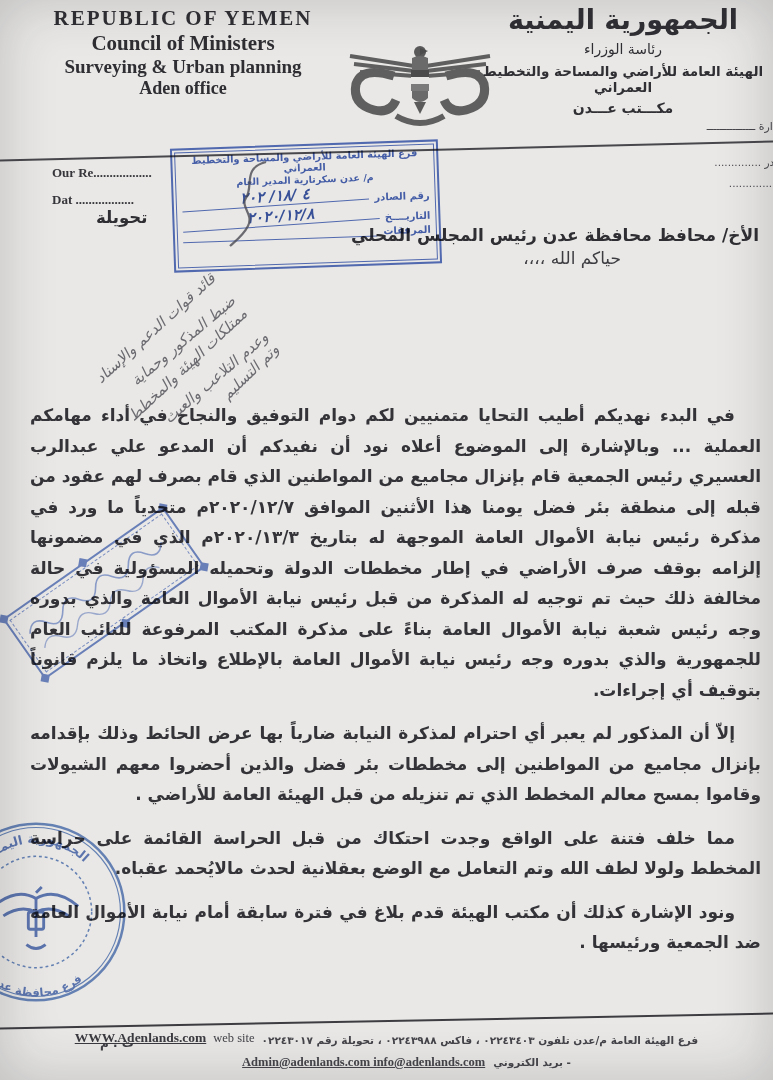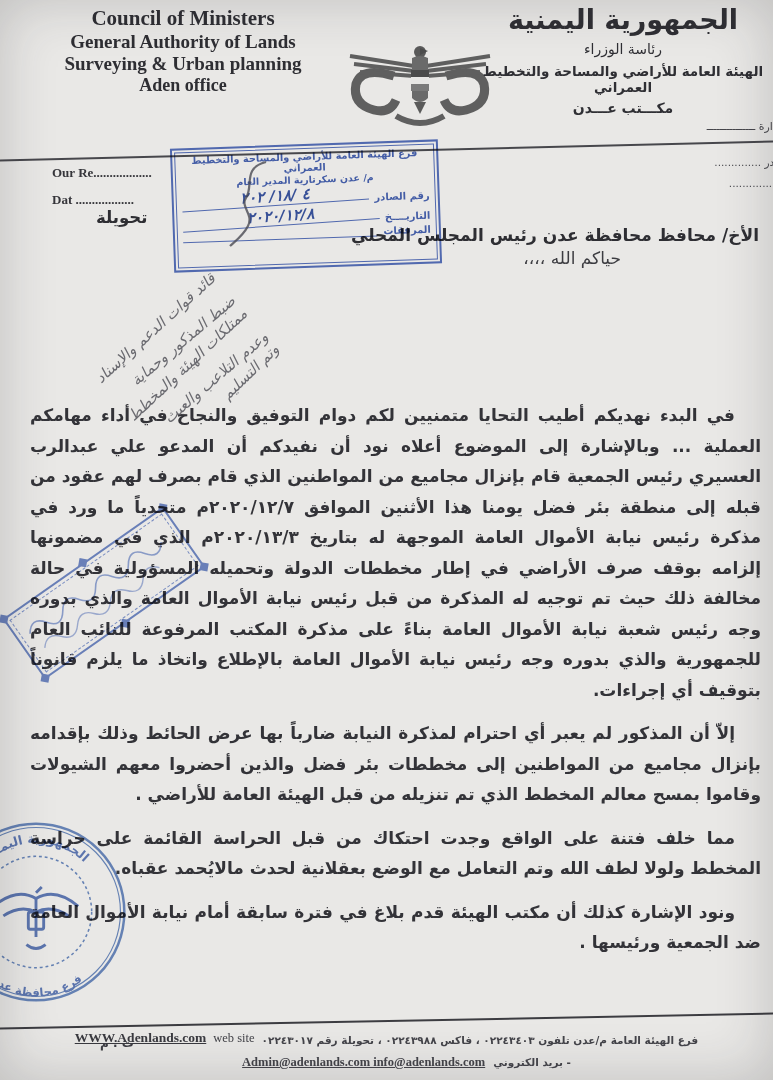--- a/index.html
+++ b/index.html
@@ -86,22 +86,22 @@
   .fline2 .em { font-family:"Liberation Serif",serif; font-weight:700; font-size:12.5px; text-decoration:underline;}
   .fline2 .el { direction:rtl; font-size:10.5px; font-weight:700;}
   .corner { left:100px; top:1036px; font-size:12px; font-weight:700; color:#3e3e44; direction:rtl;}
 </style>
 </head>
 <body>
 
 <div class="page">
 
   <div class="abs eng">
+    <div class="l0">REPUBLIC OF YEMEN</div>
     <div class="l1">Council of Ministers</div>
-    <div class="l2">General Authority of Lands</div>
     <div class="l3">Surveying &amp; Urban planning</div>
     <div class="l4">Aden office</div>
   </div>
 
   <svg class="abs" style="left:344px;top:36px;" width="152" height="98" viewBox="0 0 152 98">
     <g fill="none" stroke="#5f5f5f">
       <path d="M50,40 Q18,30 12,48 Q8,68 30,74 Q46,78 52,64" stroke-width="9"></path>
       <path d="M102,40 Q134,30 140,48 Q144,68 122,74 Q106,78 100,64" stroke-width="9"></path>
       <path d="M70,30 L6,20 M70,35 L10,28 M70,40 L16,36" stroke-width="4"></path>
       <path d="M82,30 L146,20 M82,35 L142,28 M82,40 L136,36" stroke-width="4"></path>

